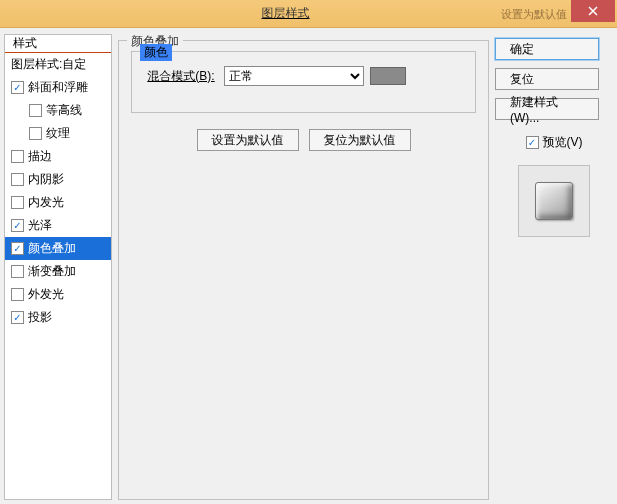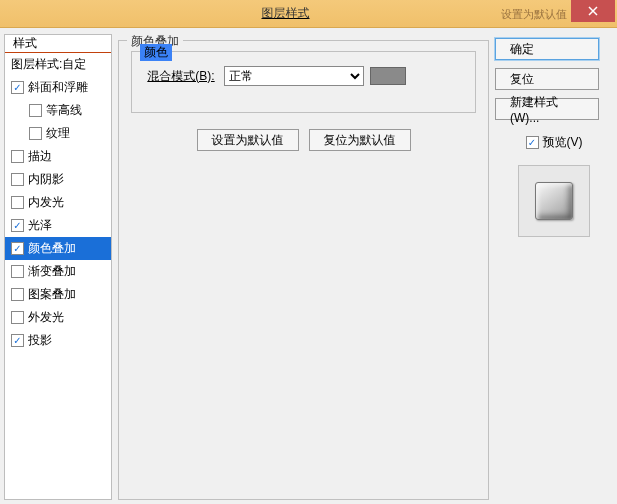--- a/index.html
+++ b/index.html
@@ -90,24 +90,20 @@
         <div class="row sel">
           <span class="cb checked"></span>
           <span>颜色叠加</span>
         </div>
         <div class="row">
           <span class="cb"></span>
           <span>渐变叠加</span>
         </div>
         <div class="row">
           <span class="cb"></span>
-          <span>图案叠加</span>
-        </div>
-        <div class="row">
-          <span class="cb"></span>
           <span>外发光</span>
         </div>
         <div class="row">
           <span class="cb checked"></span>
           <span>投影</span>
         </div>
       </div>
   </div>
 
   <div class="center">

